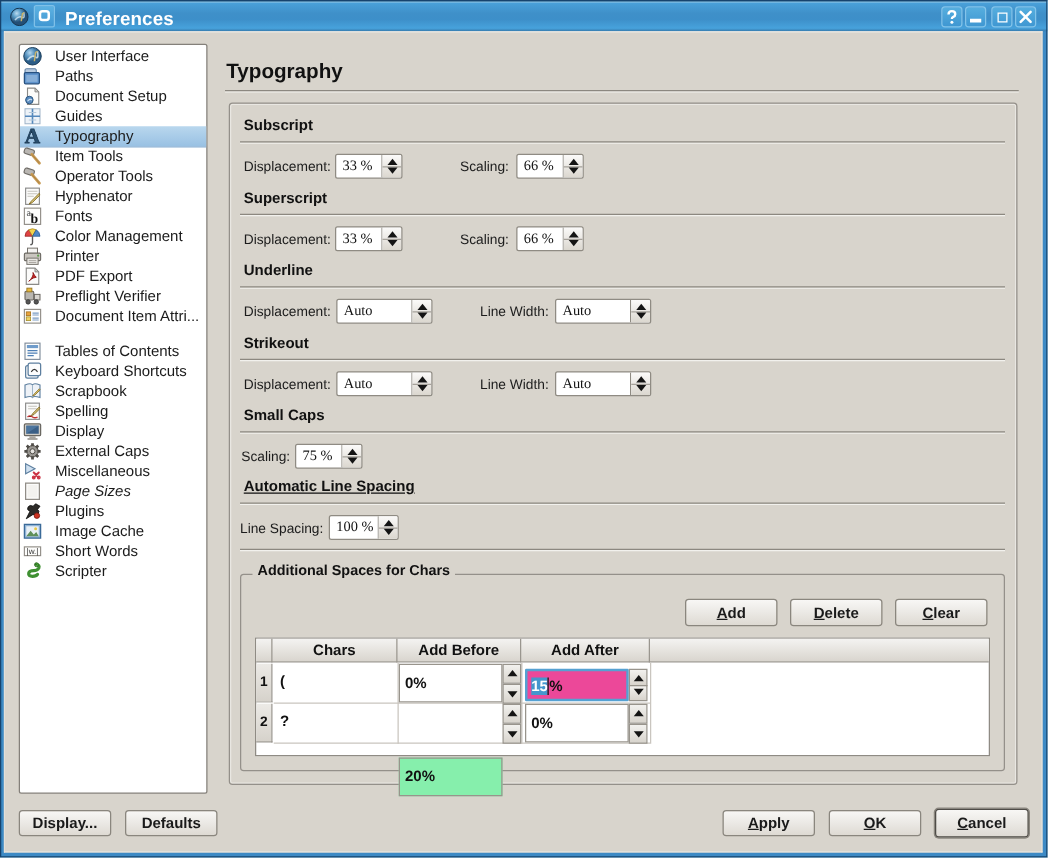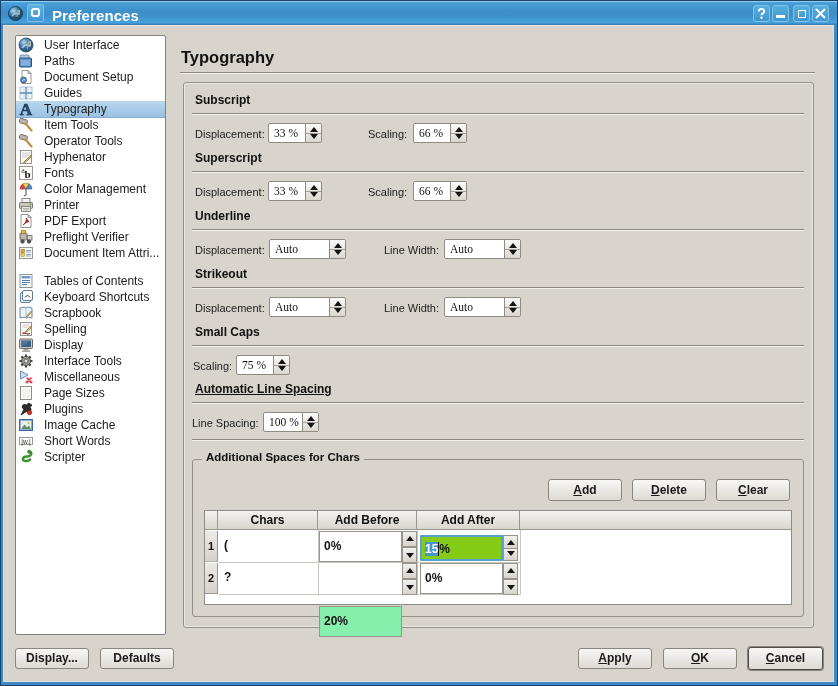--- a/index.html
+++ b/index.html
@@ -228,32 +228,32 @@
 <div class="row" style="top:353px;">
     <svg width="16" height="16">
       <g fill="#9b9893" stroke="#4f4c47" stroke-width="0.8">
         <circle cx="8" cy="8" r="4.6"></circle>
       </g>
       <g stroke="#4f4c47" stroke-width="2.2">
         <path d="M8 1.5 V4 M8 12 V14.5 M1.5 8 H4 M12 8 H14.5 M3.4 3.4 L5.2 5.2 M10.8 10.8 L12.6 12.6 M12.6 3.4 L10.8 5.2 M5.2 10.8 L3.4 12.6"></path>
       </g>
       <circle cx="8" cy="8" r="2" fill="#e7e5e1" stroke="#4f4c47" stroke-width="0.8"></circle>
     </svg>
-    <span>Interface Tools</span>
+    <span>External Caps</span>
   </div>
 <div class="row" style="top:369px;">
     <svg width="16" height="16">
       <path d="M2.5 2 L10 6 L2.5 10 Z" fill="#cfe0f0" stroke="#5d7f9f" stroke-width="0.9"></path>
       <path d="M9 9 L13 13 M13 9 L9 13" stroke="#cc3344" stroke-width="1.6" stroke-linecap="round"></path>
       <circle cx="9" cy="13" r="1.1" fill="none" stroke="#cc3344" stroke-width="0.9"></circle>
       <circle cx="13" cy="13" r="1.1" fill="none" stroke="#cc3344" stroke-width="0.9"></circle>
     </svg>
     <span>Miscellaneous</span>
   </div>
-<div class="row" style="top:385px;">
+<div class="row" style="top:385px;font-style:italic;">
     <svg width="16" height="16">
       <rect x="2.5" y="1.5" width="11" height="13" fill="#fcfcfb" stroke="#918d87" stroke-width="1"></rect>
       <rect x="4" y="3" width="8" height="10" fill="#f3f2ef"></rect>
     </svg>
     <span>Page Sizes</span>
   </div>
 <div class="row" style="top:401px;">
     <svg width="16" height="16">
       <path d="M3 14 L6 8 q-3 -1 -1.5 -3.5 q1.5 -2 4 -0.5 L10.5 2 l3.5 2 -2 2.5 q2 1.5 0.5 3.5 q-1.5 2 -4 0.5 Z" fill="#2e2c29" stroke="#111" stroke-width="0.7"></path>
       <circle cx="11.5" cy="11.5" r="2.2" fill="#cc3322" stroke="#7c1d12" stroke-width="0.7"></circle>
@@ -402,21 +402,21 @@
 <div class="abs" style="left:224px;top:570px;font-size:12px;font-weight:bold;color:#111;">?</div>
 <div class="abs" style="left:319px;top:531px;width:83px;height:31px;border:1px solid #98948c;background:#fff;font-size:12px;font-weight:bold;color:#111;">
     <span style="position:absolute;left:4px;top:7px;">0%</span>
   </div>
 <div class="abs" style="left:402px;top:531px;width:15px;height:16px;border:1px solid #98948c;background:linear-gradient(#f2f1ee,#d8d4cd);">
     <div class="arr-u" style="left:3px;top:4px;"></div>
   </div>
 <div class="abs" style="left:402px;top:547px;width:15px;height:16px;border:1px solid #98948c;background:linear-gradient(#f2f1ee,#d8d4cd);">
     <div class="arr-d" style="left:3px;bottom:4px;"></div>
   </div>
-<div class="abs" style="left:420px;top:535px;width:83px;height:26px;border:2px solid #55a1d2;border-radius:1px;background:#84cc16;font-size:12px;font-weight:bold;color:#111;">
+<div class="abs" style="left:420px;top:535px;width:83px;height:26px;border:2px solid #55a1d2;border-radius:1px;background:#ec4899;font-size:12px;font-weight:bold;color:#111;">
     <span style="position:absolute;left:3px;top:5px;"><span style="background:#4596cd;color:#fff;">15</span><span style="border-left:1px solid #111;">%</span></span>
   </div>
 <div class="abs" style="left:503px;top:535px;width:15px;height:14px;border:1px solid #98948c;background:linear-gradient(#f2f1ee,#d8d4cd);">
     <div class="arr-u" style="left:3px;top:4px;"></div>
   </div>
 <div class="abs" style="left:503px;top:548px;width:15px;height:13px;border:1px solid #98948c;background:linear-gradient(#f2f1ee,#d8d4cd);">
     <div class="arr-d" style="left:3px;bottom:4px;"></div>
   </div>
 <div class="abs" style="left:319px;top:563px;width:83px;height:31px;border:1px solid #98948c;background:#86efac;font-size:12px;font-weight:bold;color:#111;margin-top:43px;">
     <span style="position:absolute;left:4px;top:7px;">20%</span>

